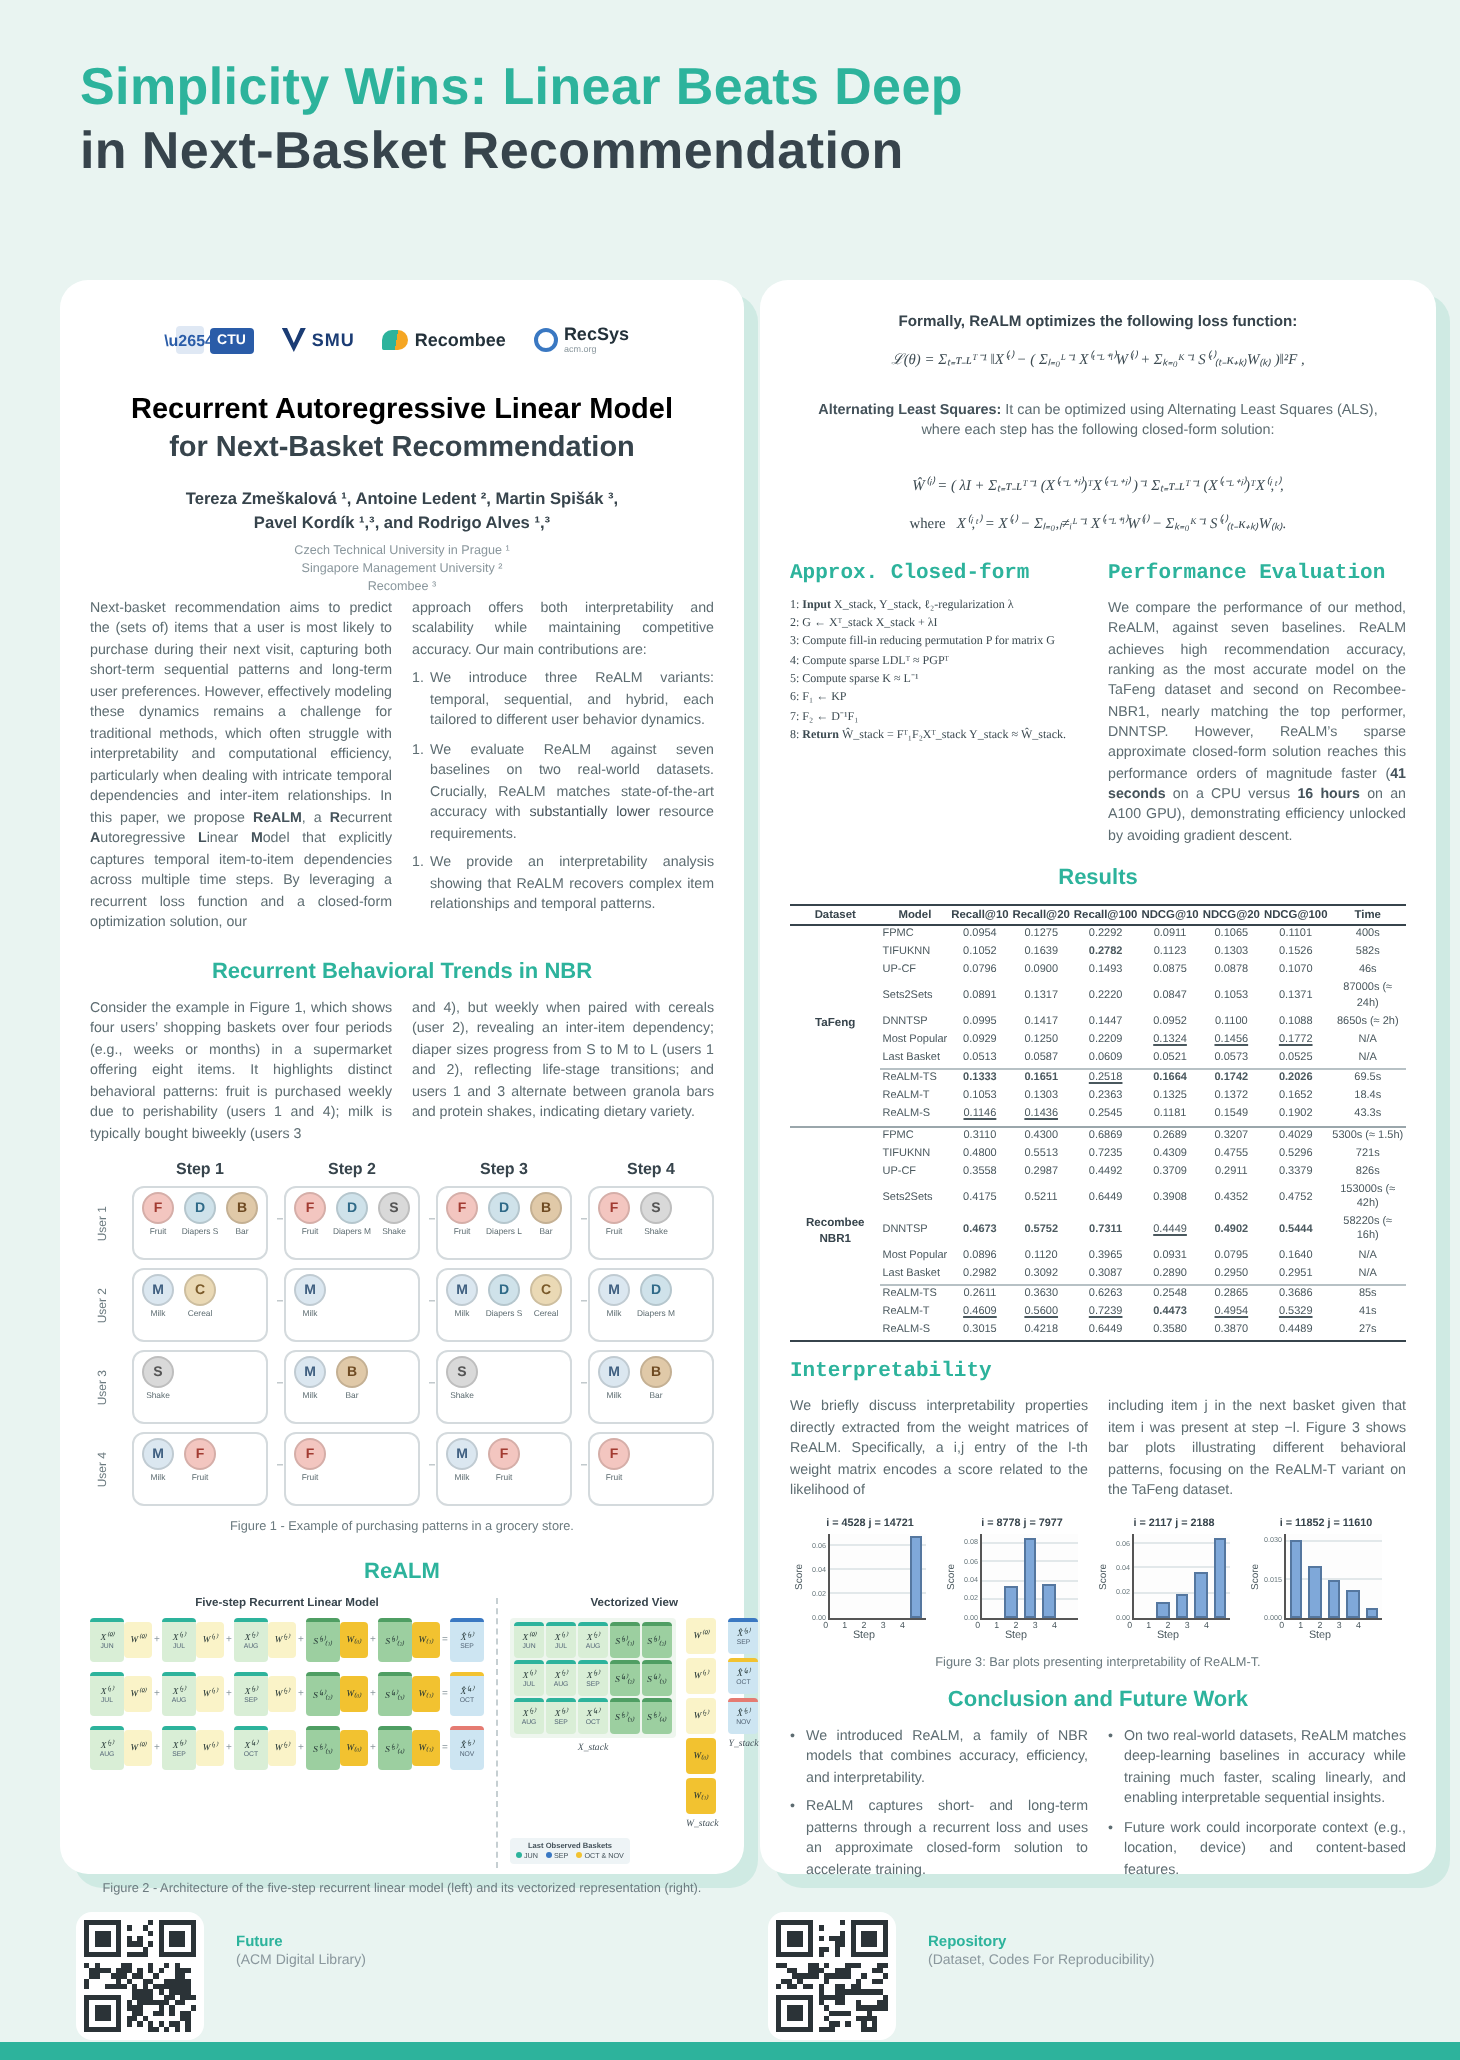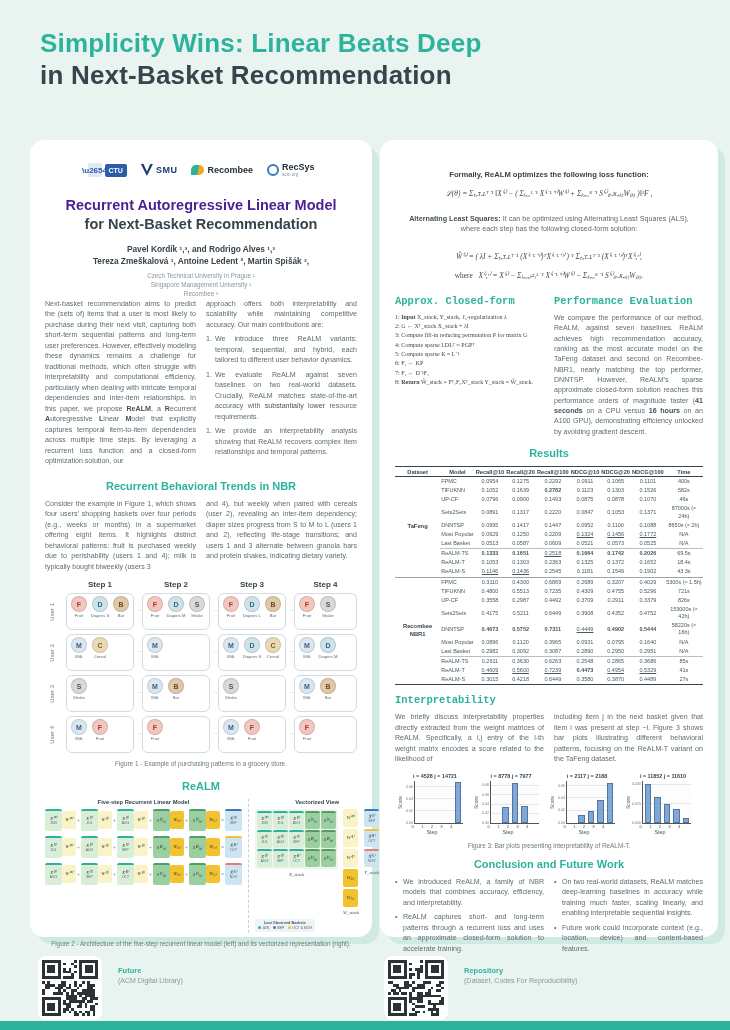--- a/index.html
+++ b/index.html
@@ -18,21 +18,21 @@
   .ctu-box2{background:#dfe8f4;width:14px;height:14px;border-radius:2px;display:flex;align-items:center;justify-content:center;color:#2a5ca8;font-size:8px;}
   .smu-mark{width:12px;height:12px;background:#1b3c74;clip-path:polygon(0 0,50% 100%,100% 0,78% 0,50% 62%,22% 0);}
   .smu-txt{font-size:9px;color:#1b3c74;letter-spacing:.5px;}
   .rec-blob{width:13px;height:10px;border-radius:6px 6px 6px 1px;background:linear-gradient(100deg,#2db39c 55%,#f5a623 55%);}
   .rec-txt{font-size:9px;color:#23313a;}
   .recsys-circ{width:12px;height:12px;border-radius:50%;border:2px solid #3a78c2;box-sizing:border-box;}
   .recsys-t{font-size:9px;color:#23313a;line-height:1;}
   .recsys-sub{font-size:4.5px;color:#8a979d;font-weight:400;}
   
   .sub-heading{text-align:center;margin-top:10px;font-weight:700;font-size:14.5px;line-height:1.3;}
-  .sub-heading .h1{color:#4c1d95;}
+  .sub-heading .h1{color:#000000;}
   .sub-heading .h2{color:#37444c;}
   .authors{margin-top:9px;text-align:center;font-size:8.3px;font-weight:700;color:#37444c;line-height:1.5;}
   .affils{margin-top:3px;text-align:center;font-size:6.3px;color:#8a979d;line-height:1.5;}
   .sec{color:#2db39c;font-weight:700;font-size:11px;text-align:center;margin:13px 0 7px 0;}
   .sec.left-align{text-align:left;margin:6px 0 6px 0;font-size:10.5px;font-family:Liberation Mono, monospace;}
   .twocol{display:flex;gap:10px;}
   .twocol>div{flex:1;min-width:0;}
   .body-txt{font-size:7.1px;color:#5d6c71;line-height:1.48;text-align:justify;}
   .numlist .li{display:flex;margin-top:4px;}
   .numlist .mk{flex:0 0 9px;font-size:7.1px;color:#5d6c71;}
@@ -69,21 +69,21 @@
   .vx{display:grid;grid-template-columns:repeat(5,15px);grid-gap:1px;background:#eef6ee;padding:2px;border-radius:2px;}
   .vcol{display:grid;grid-gap:2px;}
   .vcell{width:15px;height:18px;}
   .stackL{font-size:4.8px;font-family:"Liberation Serif",serif;font-style:italic;color:#44525a;text-align:center;margin-top:3px;}
   .f2legend{margin-top:4px;background:#eef4f6;border-radius:2px;padding:2px 3px;display:inline-block;}
   .f2legend .lt{font-size:3.8px;font-weight:700;color:#44525a;text-align:center;}
   .f2legend .li-row{display:flex;gap:4px;margin-top:1px;}
   .f2legend .dot{width:3px;height:3px;border-radius:50%;display:inline-block;margin-right:1px;}
   .f2legend span.lbl{font-size:3.6px;color:#44525a;}
   
-  .math-intro{font-size:7.6px;font-weight:700;color:#37444c;text-align:center;margin-top:18px;}
+  .math-intro{font-size:7.6px;font-weight:700;color:#37444c;text-align:center;margin-top:4px;}
   .formula{font-family:"Liberation Serif",serif;font-style:italic;font-size:7.4px;color:#3c4a51;text-align:center;margin:9px 6px;}
   .als-p{font-size:7.2px;color:#5d6c71;text-align:center;margin:16px 14px;line-height:1.45;}
   .alg{font-size:6px;color:#3c4a51;font-family:"Liberation Serif",serif;line-height:1.55;}
   .alg .li{display:block;}
   .perf-txt{font-size:7.1px;color:#5d6c71;line-height:1.46;text-align:justify;}
   
   table.res{border-collapse:collapse;width:100%;margin-top:2px;}
   table.res th{font-size:5.7px;color:#37444c;border-top:1px solid #37444c;border-bottom:.5px solid #37444c;padding:1.5px 1px;}
   table.res td{font-size:5.5px;color:#4a585e;text-align:center;padding:1px 1px;line-height:1.3;}
   table.res td.model{text-align:left;white-space:nowrap;}
@@ -147,22 +147,22 @@
           </span>
         </div>
     </div>
 
     <div class="sub-heading">
       <div class="h1">Recurrent Autoregressive Linear Model</div>
       <div class="h2">for Next-Basket Recommendation</div>
     </div>
 
     <div class="authors">
+      <div>Tereza Zmeškalová ¹, Antoine Ledent ², Martin Spišák ³,</div>
       <div>Pavel Kordík ¹,³, and Rodrigo Alves ¹,³</div>
-      <div>Tereza Zmeškalová ¹, Antoine Ledent ², Martin Spišák ³,</div>
     </div>
     <div class="affils">
       <div>Czech Technical University in Prague ¹</div>
       <div>Singapore Management University ²</div>
       <div>Recombee ³</div>
     </div>
 
     <div class="twocol">
       <div class="body-txt"><span>Next-basket recommendation aims to predict the (sets of) items that a user is most likely to purchase during their next visit, capturing both short-term sequential patterns and long-term user preferences. However, effectively modeling these dynamics remains a challenge for traditional methods, which often struggle with interpretability and computational efficiency, particularly when dealing with intricate temporal dependencies and inter-item relationships. In this paper, we propose </span><span style="font-weight: 700; color: rgb(68, 82, 90);">ReALM</span><span>, a </span><span style="font-weight: 700; color: rgb(68, 82, 90);">R</span><span>ecurrent </span><span style="font-weight: 700; color: rgb(68, 82, 90);">A</span><span>utoregressive </span><span style="font-weight: 700; color: rgb(68, 82, 90);">L</span><span>inear </span><span style="font-weight: 700; color: rgb(68, 82, 90);">M</span><span>odel that explicitly captures temporal item-to-item dependencies across multiple time steps. By leveraging a recurrent loss function and a closed-form optimization solution, our</span></div>
       <div class="body-txt">

